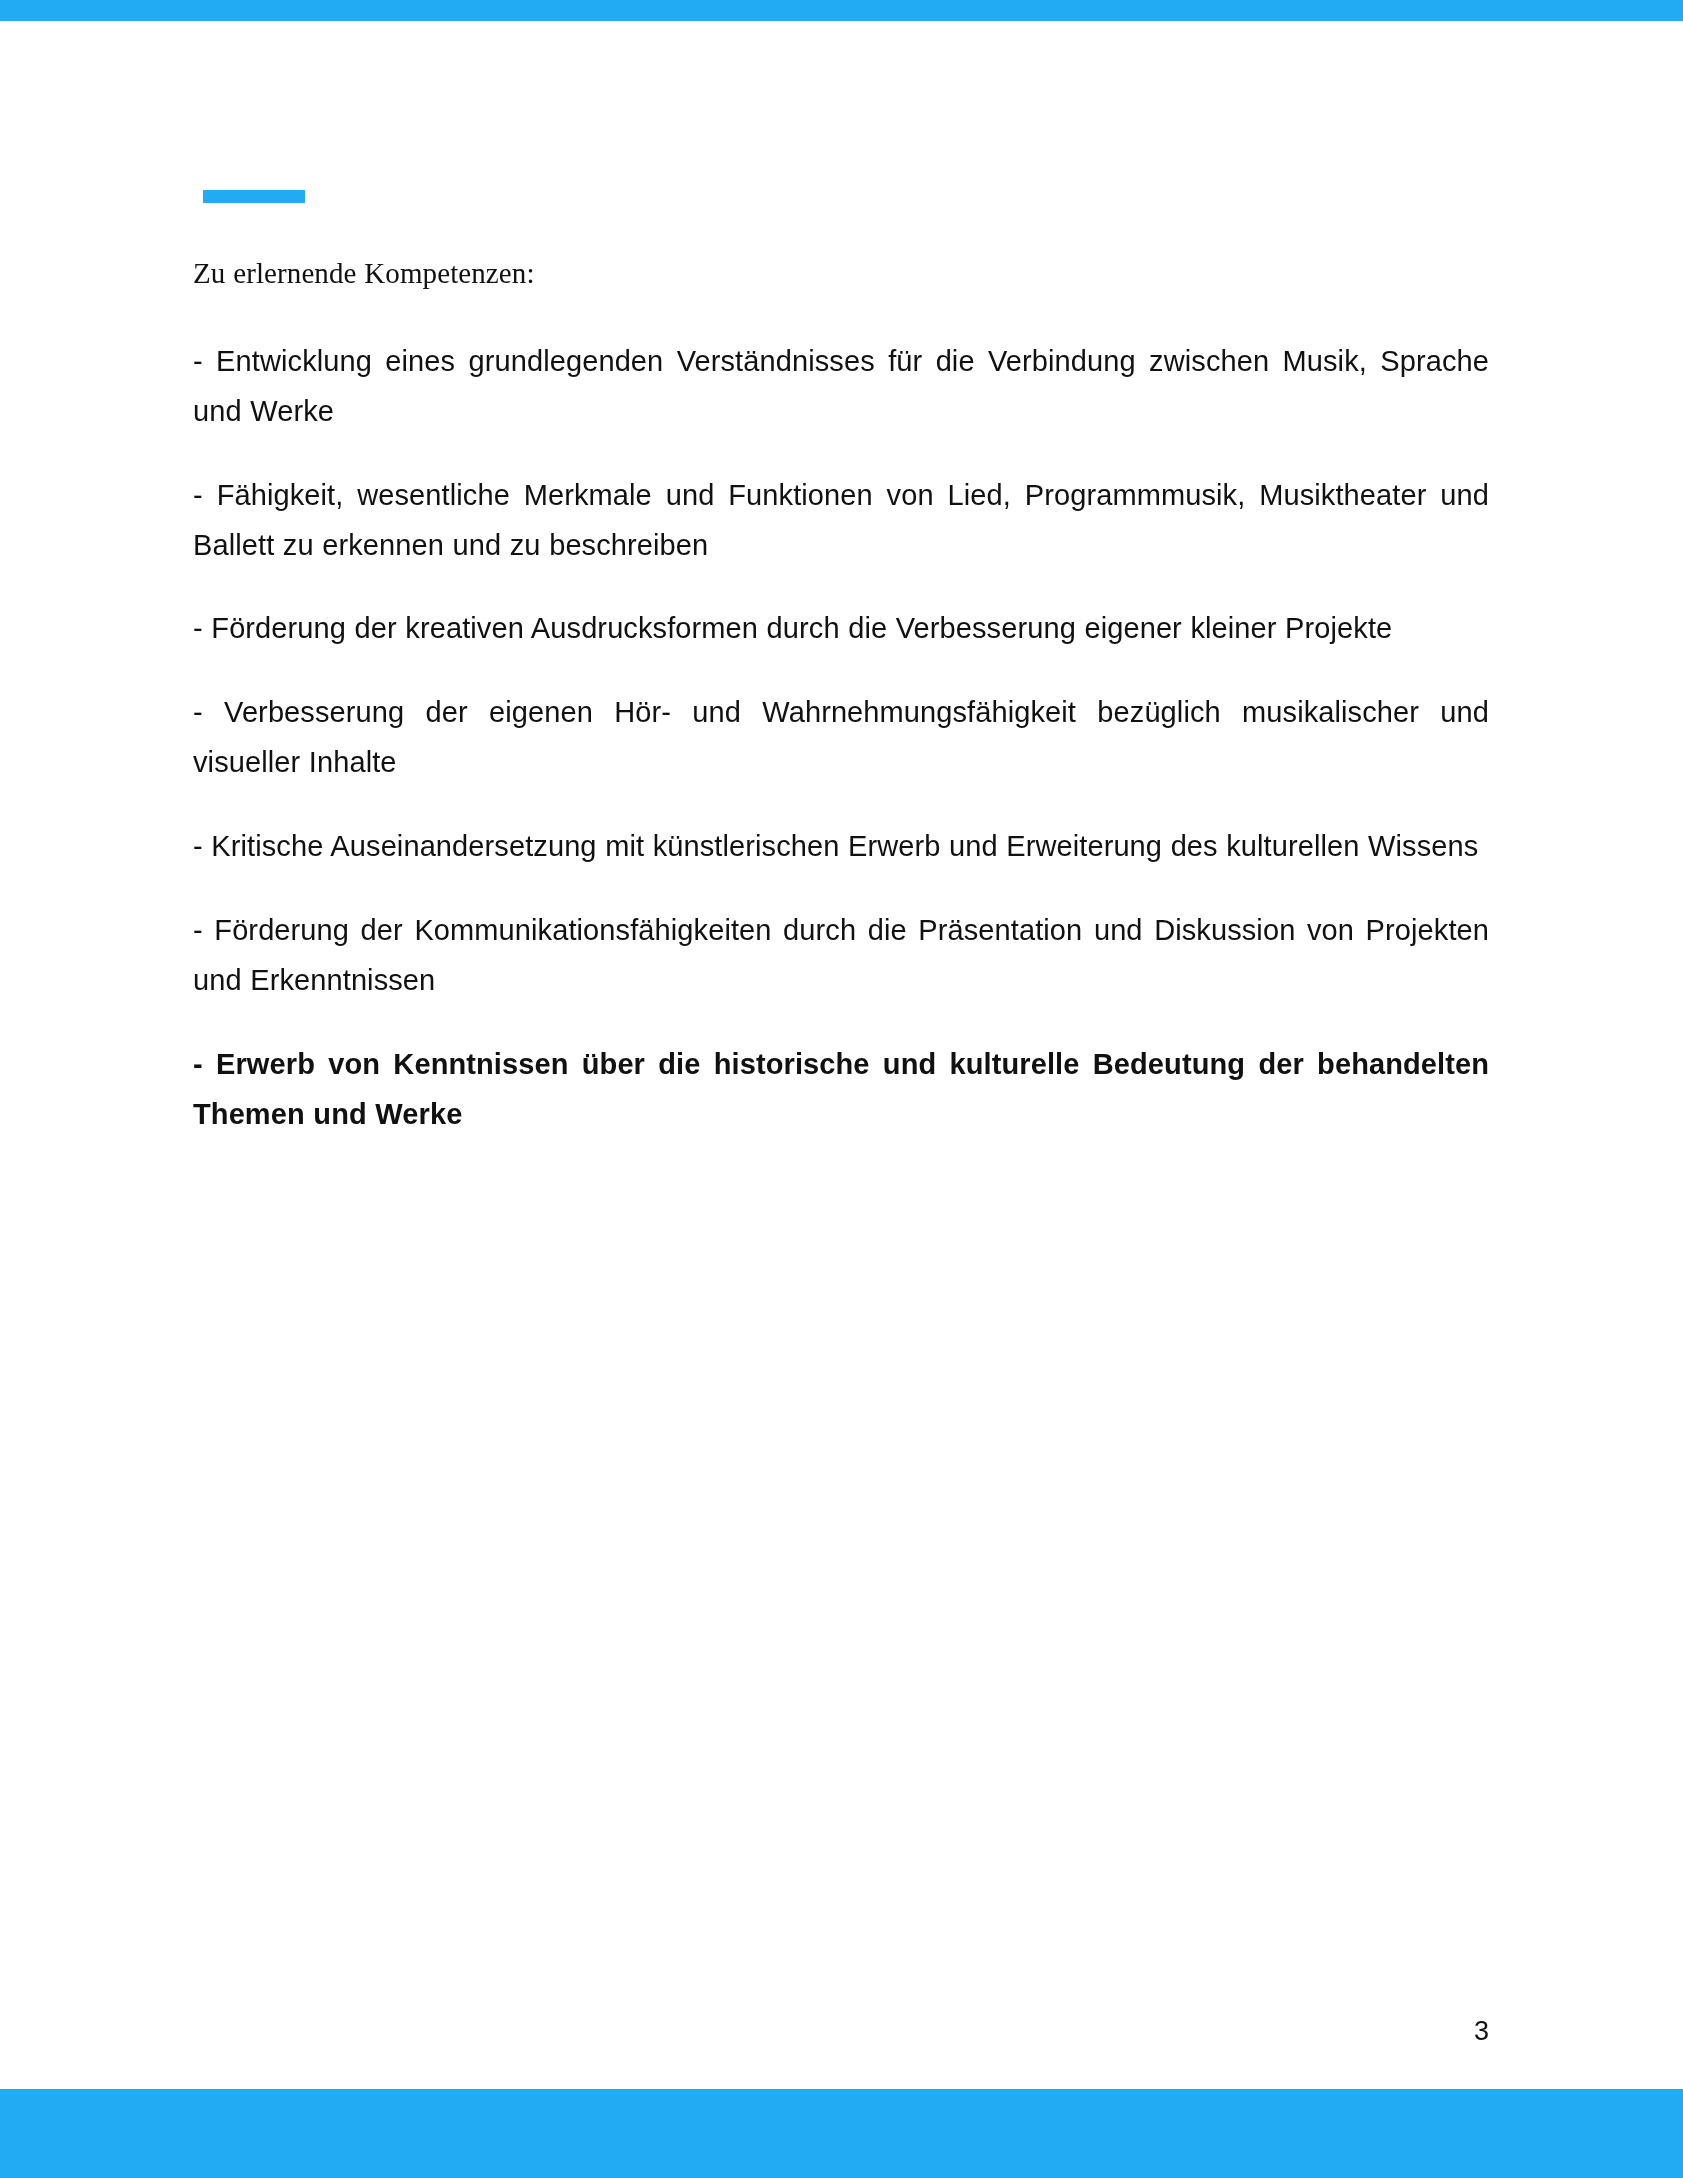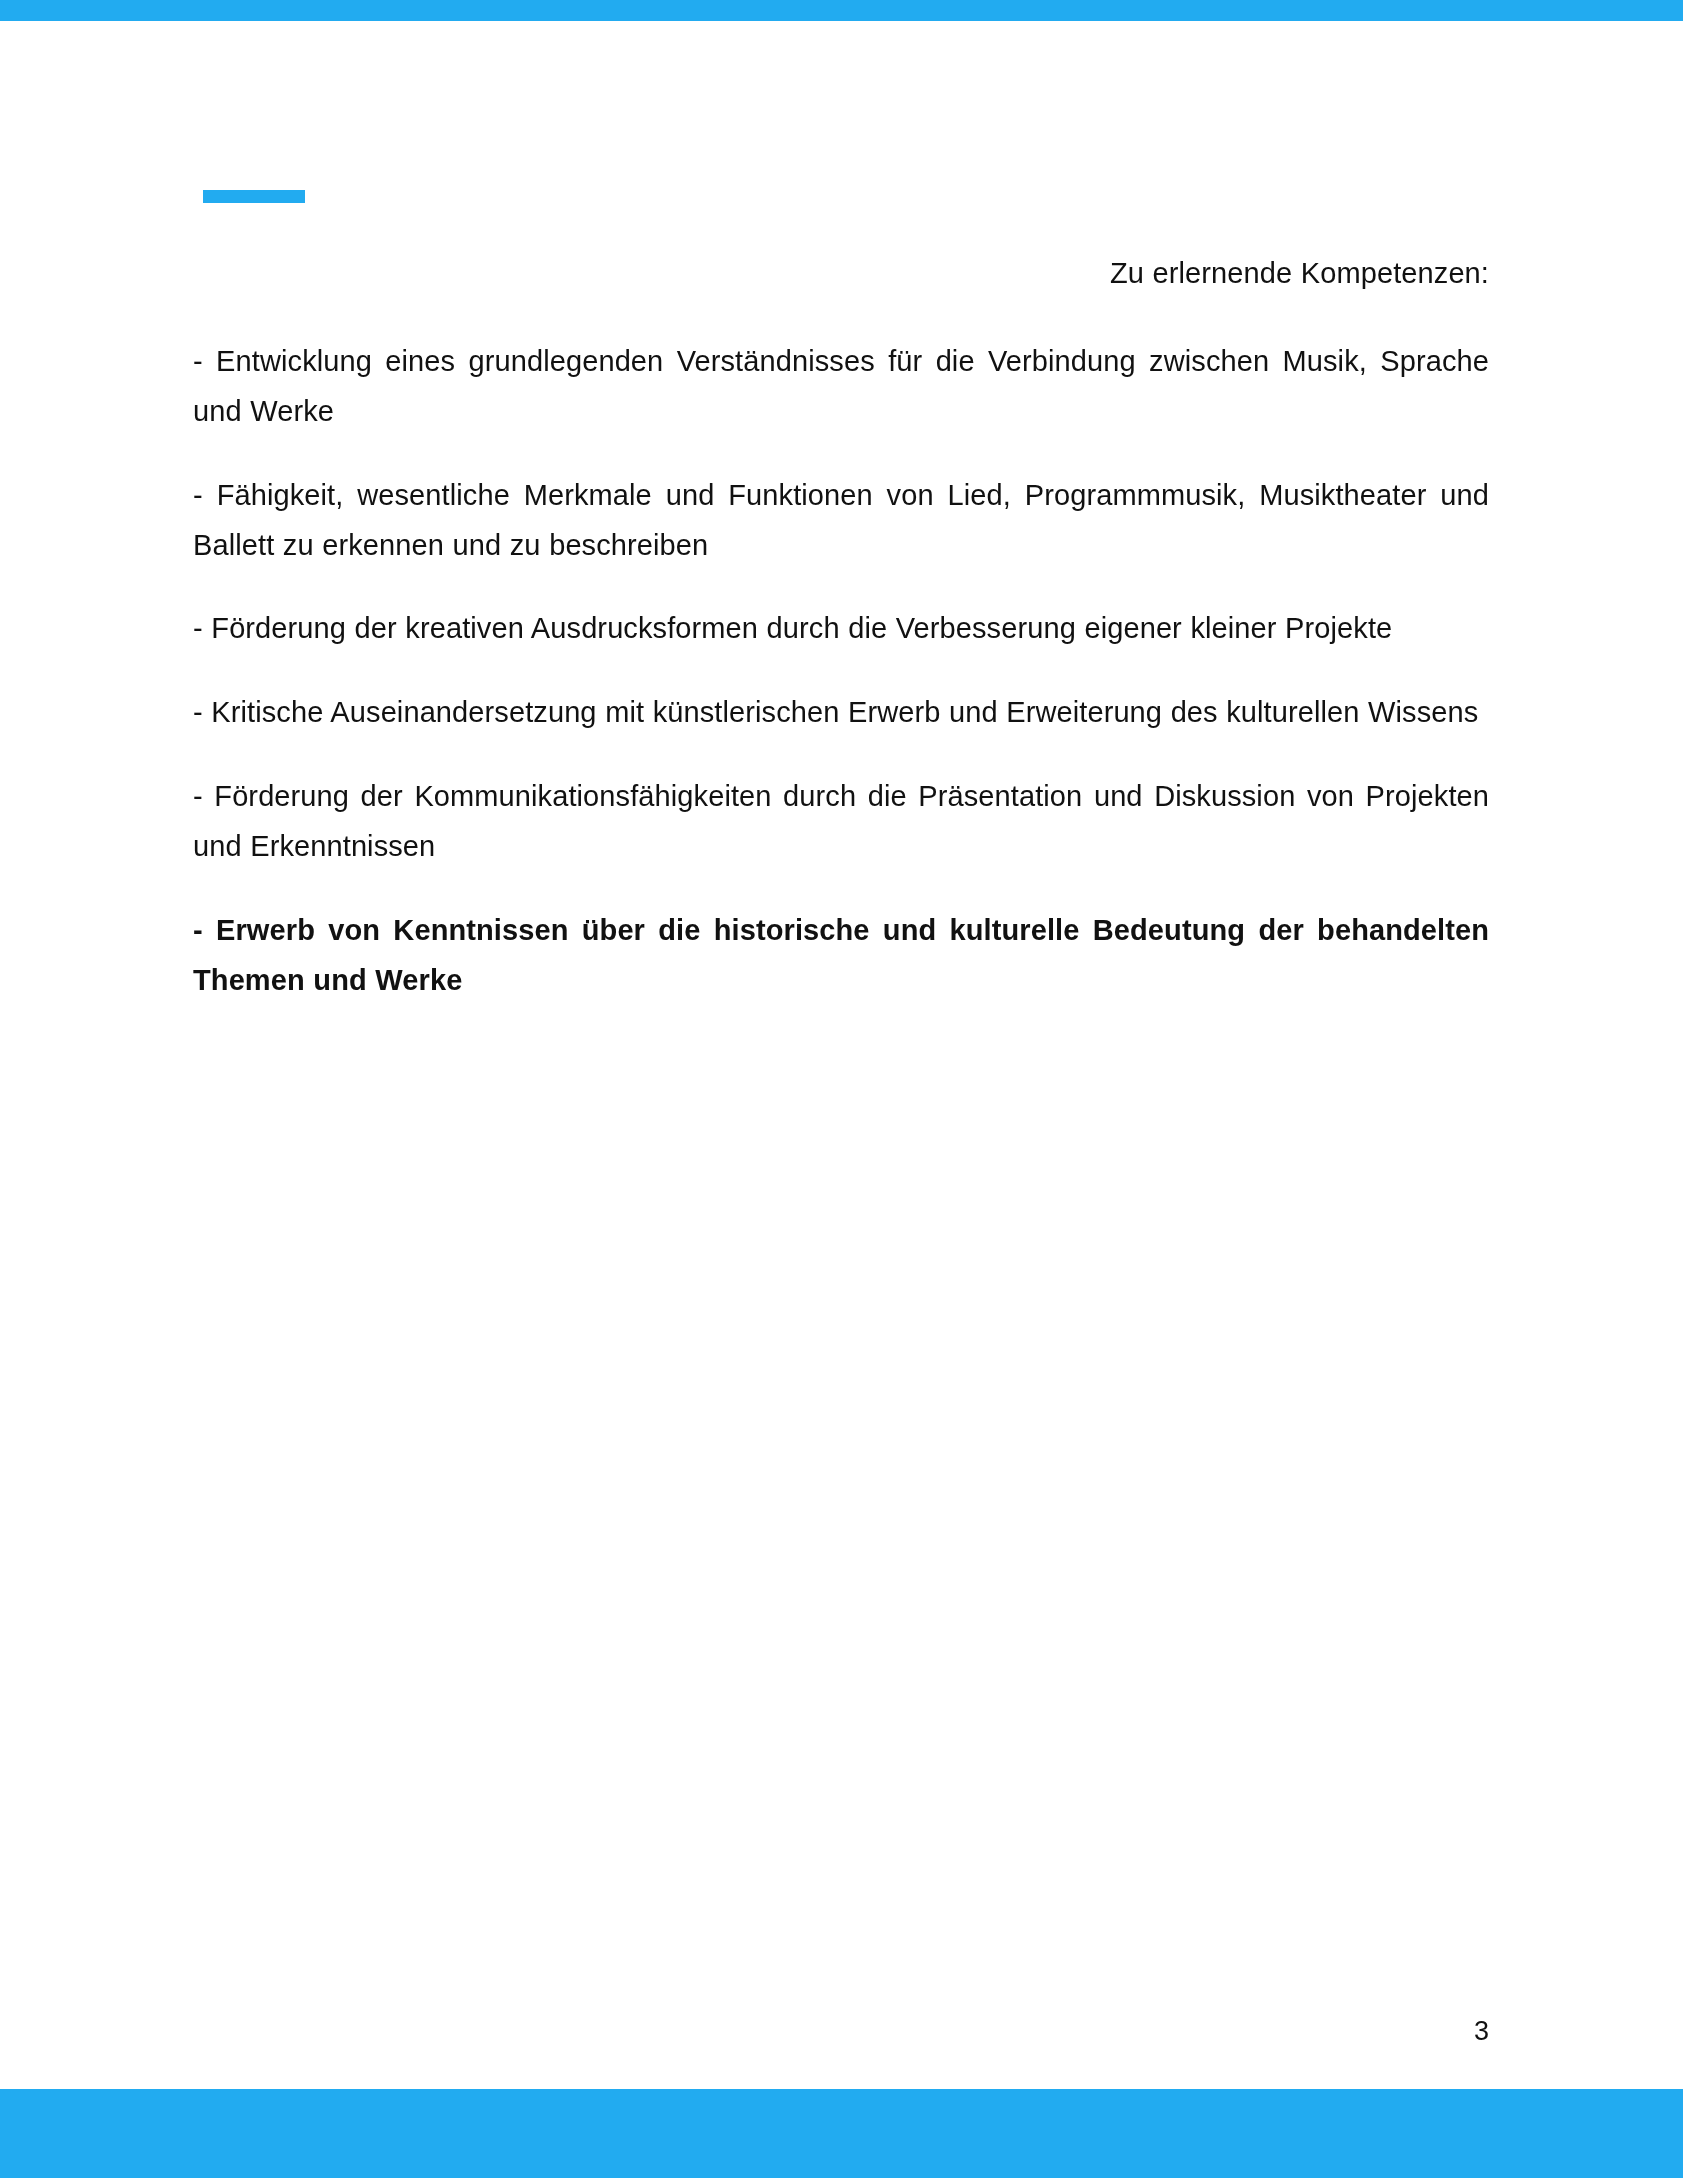--- a/index.html
+++ b/index.html
@@ -57,22 +57,23 @@
     margin: 0 0 34px 0;
     font-size: 29px;
     line-height: 1.72;
     color: #111111;
     text-align: justify;
     text-justify: inter-word;
     letter-spacing: 0.1px;
     word-spacing: 0.4px;
   }
   .para.heading-line {
-    text-align: right;
+    text-align: left;
     margin-bottom: 38px;
+    font-family: Liberation Serif, serif;
   }
   .para:last-child {
     margin-bottom: 0;
     font-weight: bold;
   }
 
   
   .page-number {
     position: absolute;
     left: 0;
@@ -96,20 +97,21 @@
   <div class="content">
 
     <p class="para heading-line">Zu erlernende Kompetenzen:</p>
 
     <p class="para">- Entwicklung eines grundlegenden Verständnisses für die Verbindung zwischen Musik, Sprache und Werke</p>
 
     <p class="para">- Fähigkeit, wesentliche Merkmale und Funktionen von Lied, Programmmusik, Musiktheater und Ballett zu erkennen und zu beschreiben</p>
 
     <p class="para">- Förderung der kreativen Ausdrucksformen durch die Verbesserung eigener kleiner Projekte</p>
 
+    <p class="para">- Verbesserung der eigenen Hör- und Wahrnehmungsfähigkeit bezüglich musikalischer und visueller Inhalte</p>
 
     <p class="para">- Kritische Auseinandersetzung mit künstlerischen Erwerb und Erweiterung des kulturellen Wissens</p>
 
     <p class="para">- Förderung der Kommunikationsfähigkeiten durch die Präsentation und Diskussion von Projekten und Erkenntnissen</p>
 
     <p class="para">- Erwerb von Kenntnissen über die historische und kulturelle Bedeutung der behandelten Themen und Werke</p>
 
   </div>
 
   <div class="page-number">3</div>

